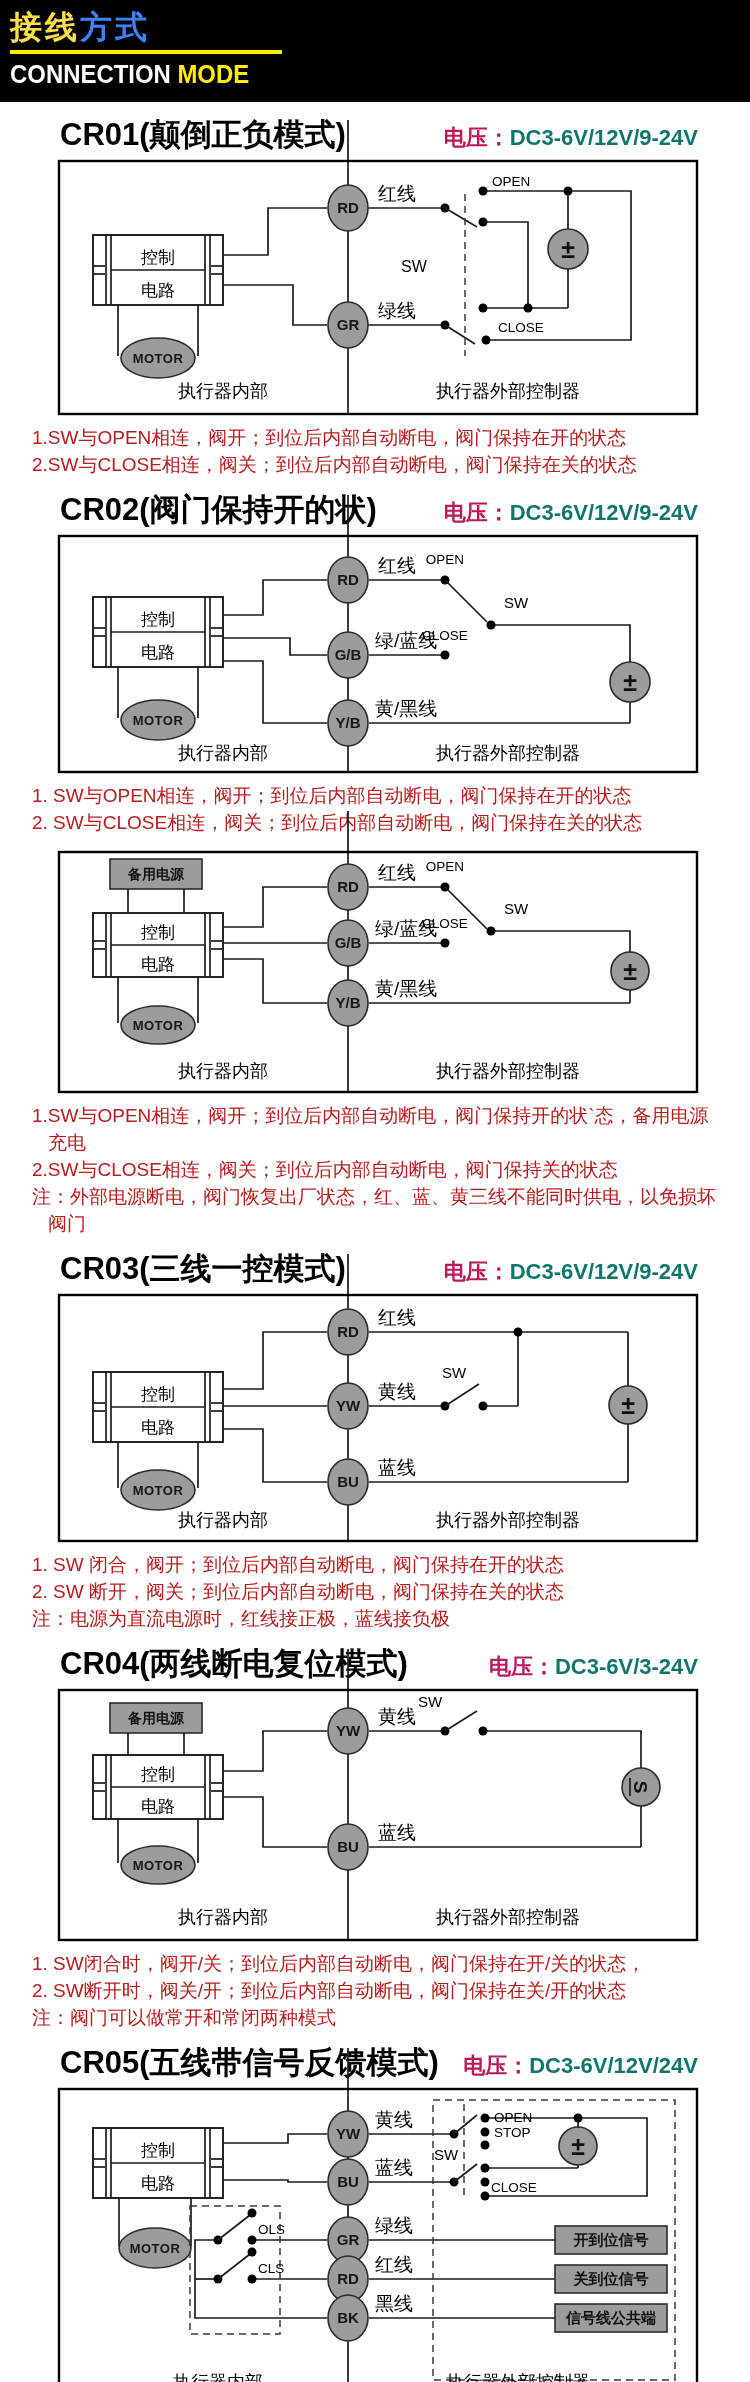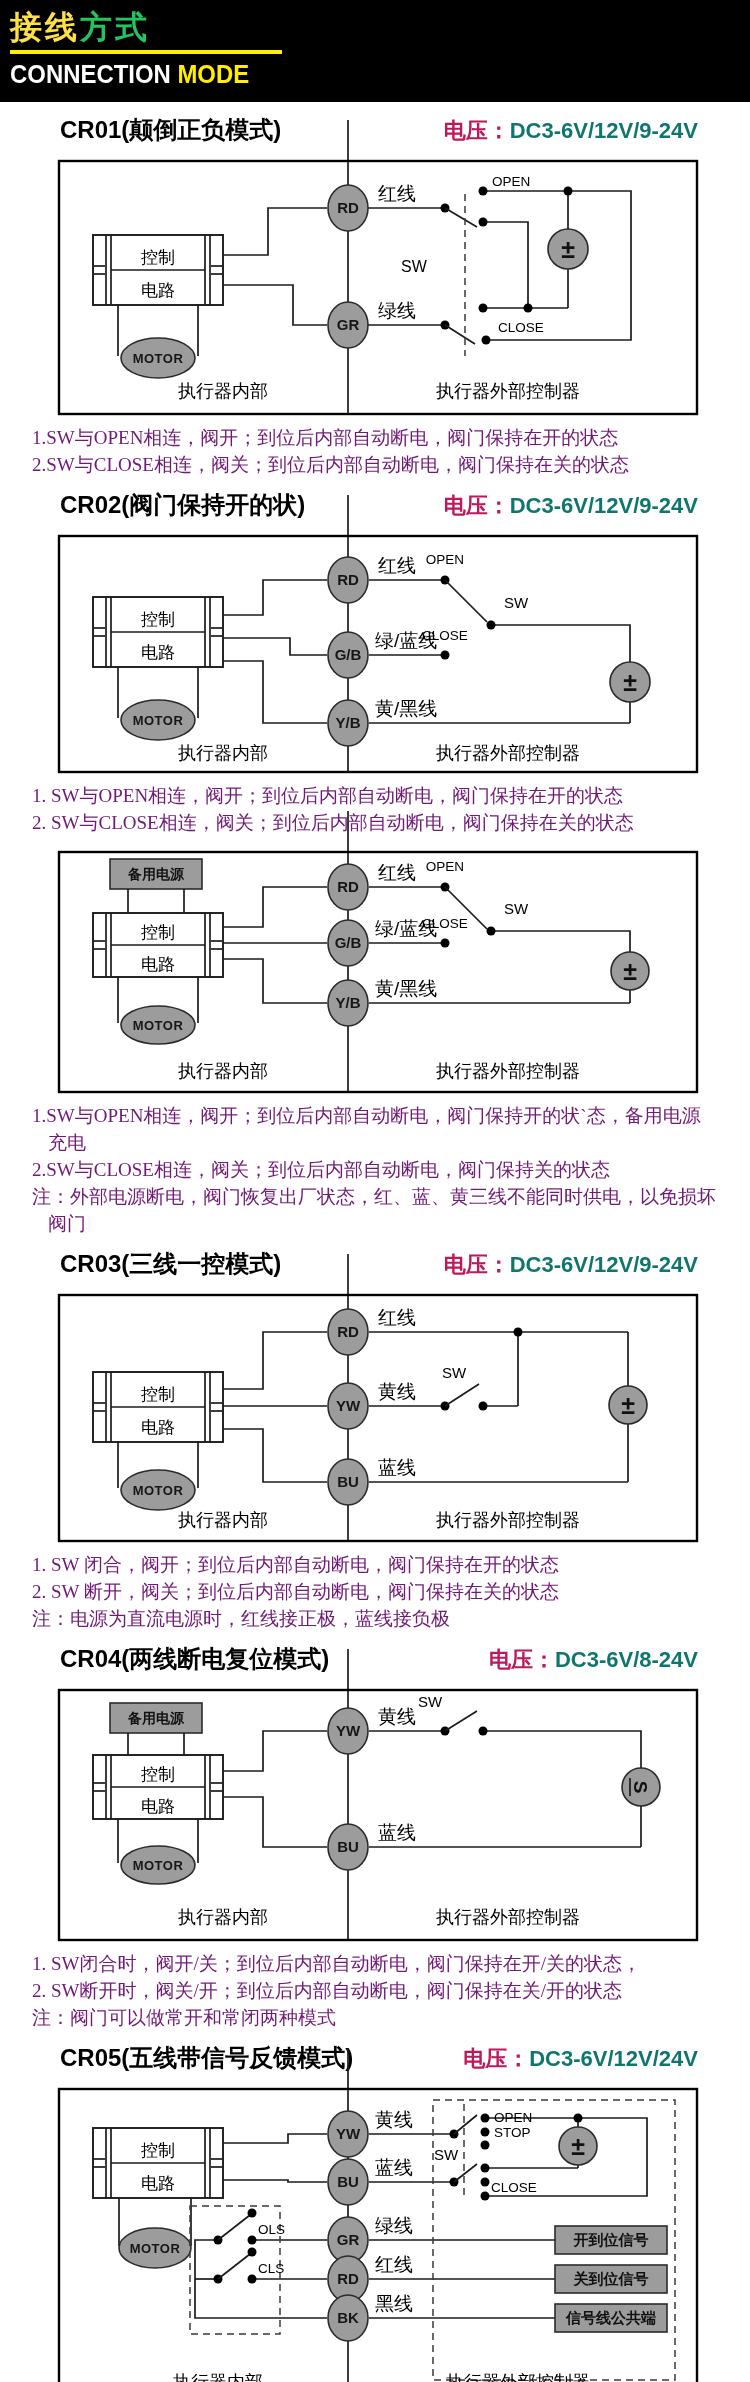--- a/index.html
+++ b/index.html
@@ -2,34 +2,34 @@
 <html><head>
 <meta charset="utf-8">
 <style>
   html,body{margin:0;padding:0;background:#000;}
   body{width:750px;font-family:"Liberation Sans",sans-serif;}
   .page{width:750px;background:#fff;}
   
   .hdr{background:#000;padding:10px 0 12px 10px;}
   .hdr-title{font-size:32px;font-weight:bold;letter-spacing:3px;line-height:1.1;}
   .hdr-title .yl{color:#fde047;}
-  .hdr-title .wh{color:#22c55e;}
+  .hdr-title .wh{color:#3b82f6;}
   .hdr-rule{width:272px;height:4px;background:#ffee00;margin:5px 0 5px 0;}
   .hdr-sub{font-size:26px;font-weight:bold;color:#fff;letter-spacing:0px;transform:scaleX(.92);transform-origin:left;}
   .hdr-sub .yl{color:#ffee00;}
   
   .content{padding:12px 30px 4px 30px;background:#fff;}
   .section{margin-bottom:10px;}
   .sec-head{display:flex;justify-content:space-between;align-items:baseline;height:42px;padding-left:30px;}
-  .sec-title{font-size:24px;font-weight:bold;color:#000;}
+  .sec-title{font-size:31px;font-weight:bold;color:#000;}
   .sec-voltage{font-size:22px;font-weight:bold;margin-right:22px;white-space:nowrap;}
   .v-label{color:#be185d;}
   .v-value{color:#0f766e;}
   svg.diagram{display:block;margin-top:-36px;}
-  .notes{margin:6px 2px 0 2px;font-family:Liberation Serif, serif;font-size:19px;line-height:1.42;color:#701a75;}
+  .notes{margin:6px 2px 0 2px;font-family:Liberation Sans, sans-serif;font-size:19px;line-height:1.42;color:#b91c1c;}
   .note{padding-left:16px;text-indent:-16px;}
   
   .bd{stroke:#000;stroke-width:2.4;fill:none;}
   .w{stroke:#1b1b1b;stroke-width:1.7;fill:none;}
   .dash{stroke:#3a3a3a;stroke-width:1.5;stroke-dasharray:7 5;fill:none;}
   .dot{fill:#000;}
   .term{fill:#9c9c9c;stroke:#2b2b2b;stroke-width:1.6;}
   .act{fill:#fff;stroke:#1b1b1b;stroke-width:1.9;}
   text{font-family:"Liberation Sans",sans-serif;fill:#000;}
   .t-code{font-size:15px;font-weight:bold;text-anchor:middle;fill:#161616;}
@@ -376,21 +376,21 @@
     <div class="notes">
       <div class="note">1. SW 闭合，阀开；到位后内部自动断电，阀门保持在开的状态</div>
       <div class="note">2. SW 断开，阀关；到位后内部自动断电，阀门保持在关的状态</div>
       <div class="note">注：电源为直流电源时，红线接正极，蓝线接负极</div>
     </div>
   </div>
 
   <div class="section">
     <div class="sec-head">
       <span class="sec-title">CR04(两线断电复位模式)</span>
-      <span class="sec-voltage"><span class="v-label">电压：</span><span class="v-value">DC3-6V/8-24V</span></span>
+      <span class="sec-voltage"><span class="v-label">电压：</span><span class="v-value">DC3-6V/3-24V</span></span>
     </div>
     <svg class="diagram" width="690" height="296" viewBox="0 0 690 296">
       <line class="w" x1="318" y1="0" x2="318" y2="42"></line>
       <g transform="translate(28,40)">
         <rect class="bd" x="1" y="1" width="638" height="250"></rect>
         <line class="w" x1="290" y1="2" x2="290" y2="250"></line>
         <g>
           <rect class="term" x="52" y="14" width="92" height="30"></rect>
           <text class="t-backup" x="98" y="34">备用电源</text>
           <line class="w" x1="70" y1="44" x2="70" y2="66"></line>

